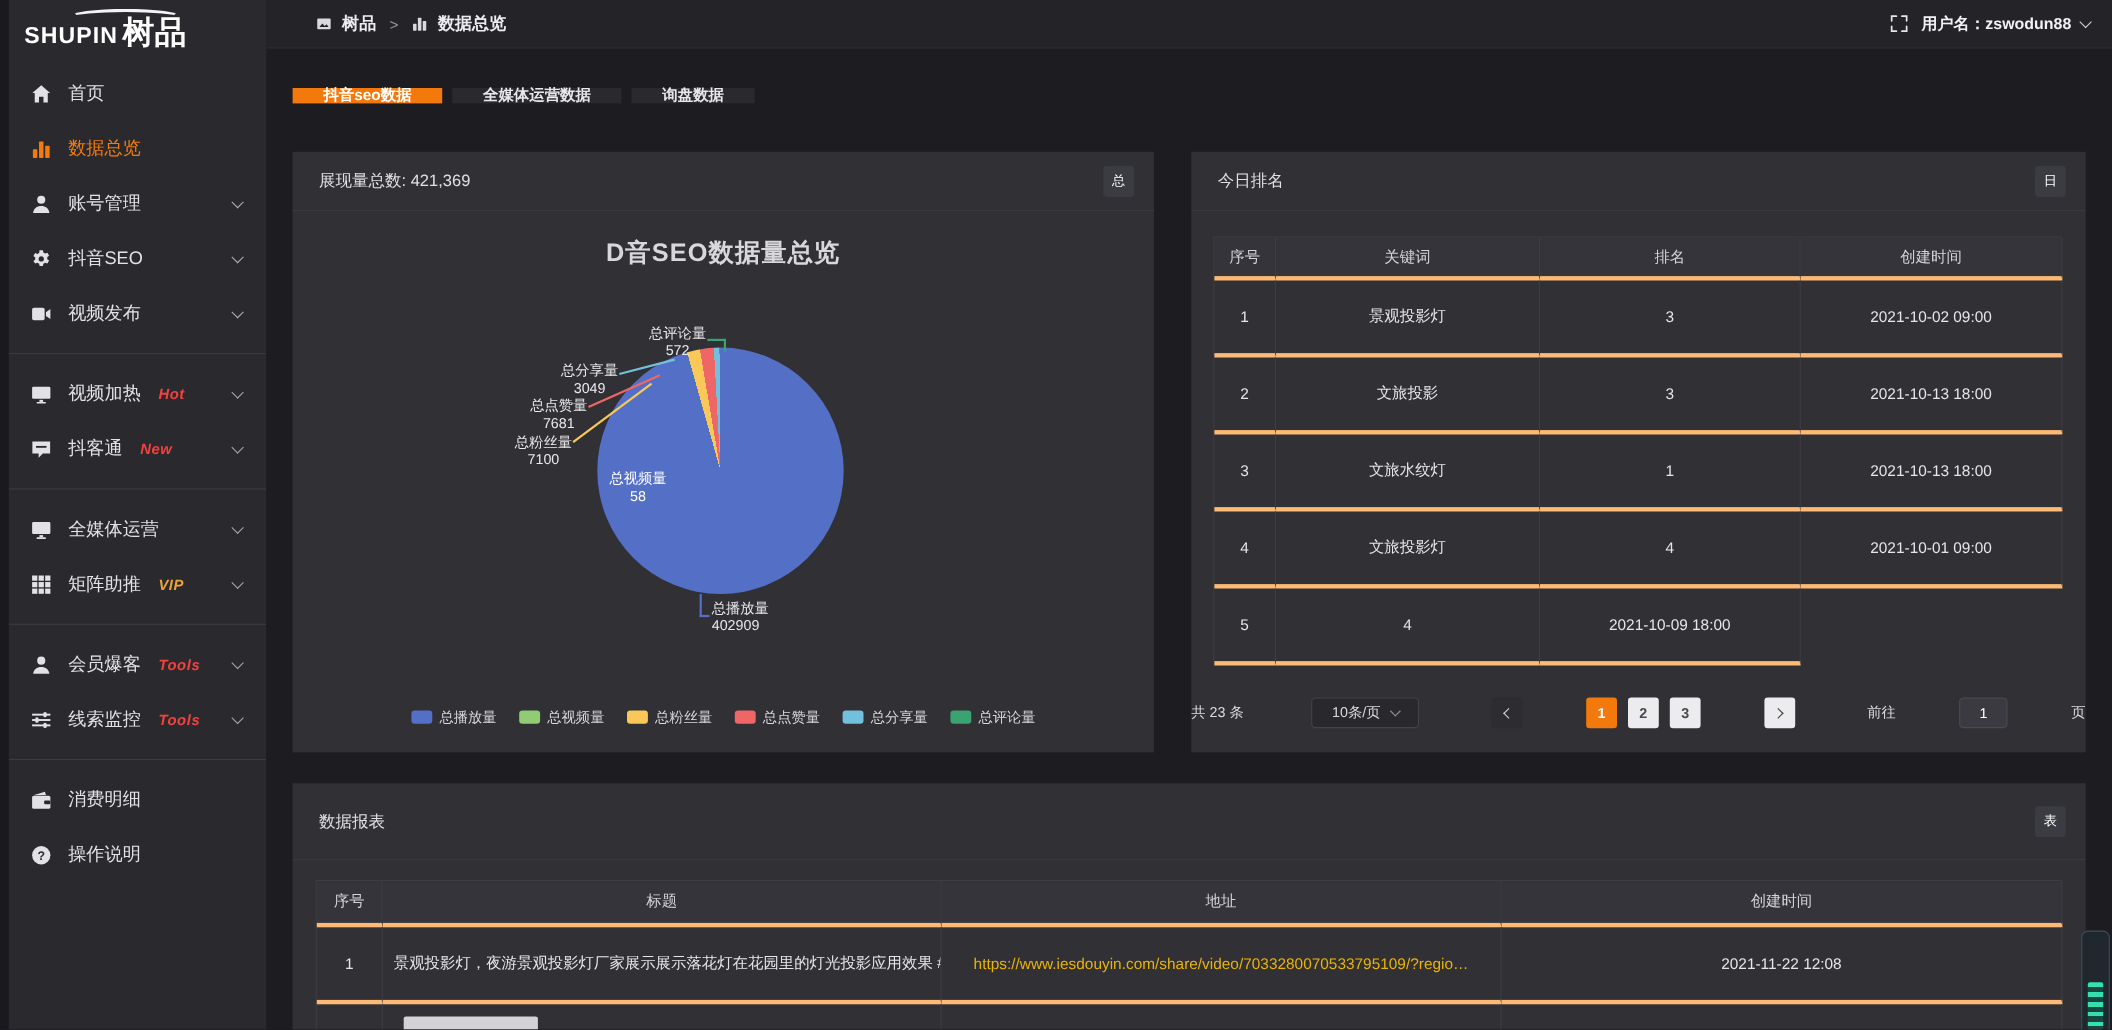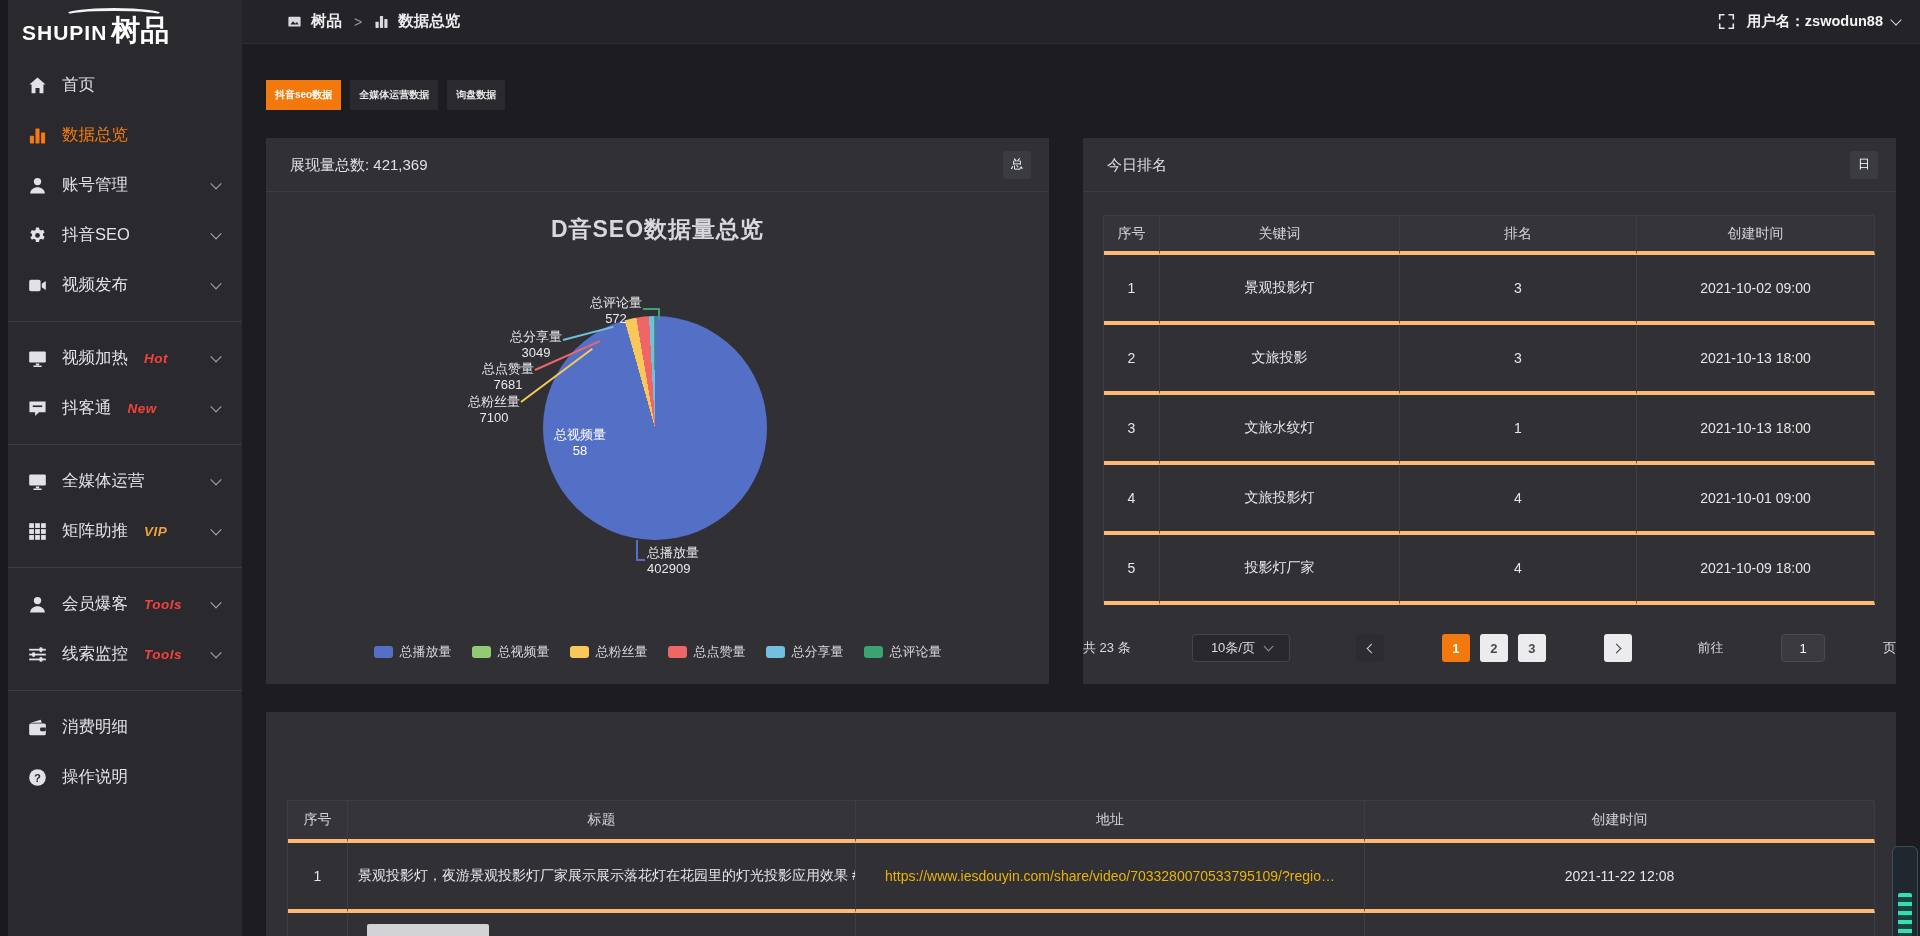--- a/index.html
+++ b/index.html
@@ -33,21 +33,21 @@
   .crumb-icon svg { width:100%; height:100%; fill:currentColor; }
   .crumb-sep { color:#9a9aa0; font-size:14px; font-weight:400; margin:0 3px; }
   .topbar-right { margin-left:auto; display:flex; align-items:center; gap:12px; }
   .fs-icon { width:17px; height:17px; color:#e6e6e9; cursor:pointer; }
   .fs-icon svg { width:100%; height:100%; }
   .user { display:flex; align-items:center; gap:9px; font-size:14.5px; font-weight:600; color:#f2f2f4; cursor:pointer; }
   .caret-down { width:8px; height:8px; border-right:1.5px solid #d6d6da; border-bottom:1.5px solid #d6d6da; transform:translateY(-2px) rotate(45deg); }
 
   
   .tabs { position:absolute; left:266px; top:80px; display:flex; gap:9px; z-index:1; }
-  .tab { height:30px; padding:0 9px; font-size:10px; font-weight:700; display:flex; align-items:center; background:#29292e; color:#e8e8ea; cursor:pointer; }
+  .tab { height:14px; padding:0 28px; font-size:14px; font-weight:700; display:flex; align-items:center; background:#29292e; color:#e8e8ea; cursor:pointer; }
   .tab.active { background:#f3790d; color:#fff; }
 
   
   .panel { position:absolute; background:#303035; }
   .panel-chart { left:266px; top:138px; width:783px; height:546px; }
   .panel-rank { left:1083px; top:138px; width:813px; height:546px; }
   .panel-report { left:266px; top:712px; width:1630px; height:224px; overflow:hidden; }
   .panel-head { position:absolute; left:0; right:0; top:0; height:54px; border-bottom:1px solid #3b3b41; }
   .panel-report .panel-head { height:70px; }
   .panel-title { position:absolute; left:24px; top:50%; transform:translateY(-50%); font-size:15px; color:#e0e0e4; }
@@ -397,21 +397,20 @@
           <div class="dk-cell">2021-10-13 18:00</div>
         </div>
         <div class="dk-row">
           <div class="dk-cell">4</div>
           <div class="dk-cell">文旅投影灯</div>
           <div class="dk-cell">4</div>
           <div class="dk-cell">2021-10-01 09:00</div>
         </div>
         <div class="dk-row">
           <div class="dk-cell">5</div>
-          <div class="dk-cell">投影灯厂家</div>
           <div class="dk-cell">4</div>
           <div class="dk-cell">2021-10-09 18:00</div>
         </div>
       </div>
     <div class="pagination">
       <span class="pg-total">共 23 条</span>
       <div class="pg-size">
         <span>10条/页</span>
         <span class="pg-caret"></span>
       </div>
@@ -426,20 +425,24 @@
       <div class="pg-btn pg-next">
           <span class="arrow-r"></span>
         </div>
       <span>前往</span>
       <input class="pg-goto-input" value="1" style="">
       <span>页</span>
     </div>
   </section>
 
   <section class="panel panel-report">
+    <div class="panel-head">
+      <div class="panel-title">数据报表</div>
+      <div class="corner-btn">表</div>
+    </div>
     <div class="dk-table rp-table" id="rp-table">
         <div class="dk-row dk-head">
           <div class="dk-cell">序号</div>
           <div class="dk-cell">标题</div>
           <div class="dk-cell">地址</div>
           <div class="dk-cell">创建时间</div>
         </div>
         <div class="dk-row">
           <div class="dk-cell">1</div>
           <div class="dk-cell cell-title">景观投影灯，夜游景观投影灯厂家展示展示落花灯在花园里的灯光投影应用效果 #</div>

